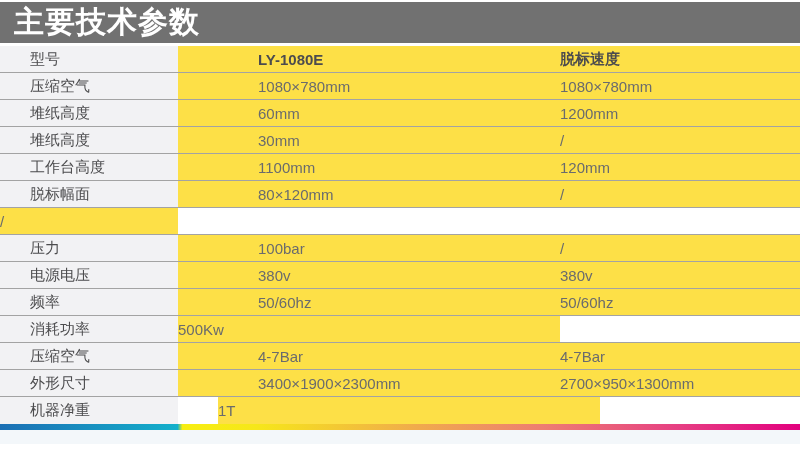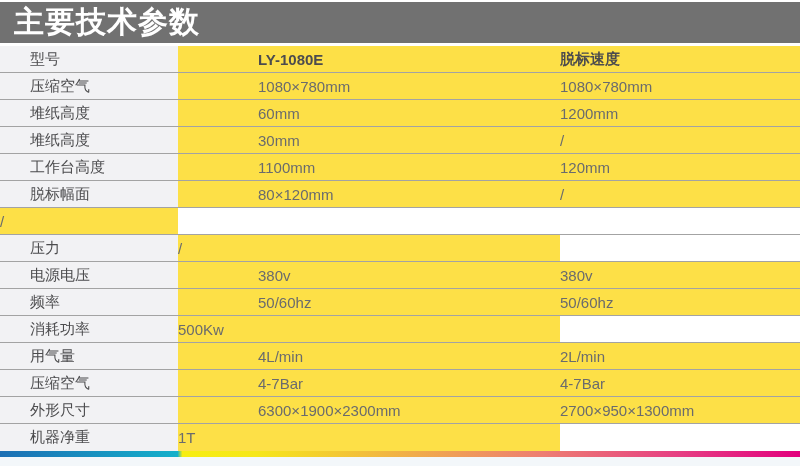--- a/index.html
+++ b/index.html
@@ -33,21 +33,21 @@
   .table-wrap {
     margin-top: 3px;
     width: 800px;
   }
   .row {
     display: grid;
     grid-template-columns: 178px 382px 1fr;
     height: 27px;
     border-bottom: 1px solid #a3a3a3;
   }
-  .row:last-child { border-bottom: none; }
+  .row:last-child { border-bottom: none; gap: 40px; }
   .cell {
     display: flex;
     align-items: center;
     font-size: 15px;
     color: #6a6b6d;
     background: #fde047;
     overflow: hidden;
     white-space: nowrap;
   }
   .cell.c0 {
@@ -119,49 +119,45 @@
       <div class="row">
         <div class="cell c0">脱标幅面</div>
         <div class="cell c1">80×120mm</div>
         <div class="cell c2">/</div>
       </div>
       <div class="row">
         <div class="cell c2">/</div>
       </div>
       <div class="row">
         <div class="cell c0">压力</div>
+        <div class="cell c1">100bar</div>
         <div class="cell c2">/</div>
       </div>
       <div class="row">
         <div class="cell c0">电源电压</div>
         <div class="cell c1">380v</div>
         <div class="cell c2">380v</div>
       </div>
       <div class="row">
         <div class="cell c0">频率</div>
         <div class="cell c1">50/60hz</div>
         <div class="cell c2">50/60hz</div>
       </div>
       <div class="row">
         <div class="cell c0">消耗功率</div>
         <div class="cell c2">500Kw</div>
       </div>
       <div class="row">
-        <div class="cell c0">用气量</div>
-        <div class="cell c1">4L/min</div>
-        <div class="cell c2">2L/min</div>
-      </div>
-      <div class="row">
         <div class="cell c0">压缩空气</div>
         <div class="cell c1">4-7Bar</div>
         <div class="cell c2">4-7Bar</div>
       </div>
       <div class="row">
         <div class="cell c0">外形尺寸</div>
-        <div class="cell c1">6300×1900×2300mm</div>
+        <div class="cell c1">3400×1900×2300mm</div>
         <div class="cell c2">2700×950×1300mm</div>
       </div>
       <div class="row">
         <div class="cell c0">机器净重</div>
         <div class="cell c2">1T</div>
       </div>
     </div>
 
   <div class="bottom-stripe"></div>
   <div class="bottom-pad"></div>

